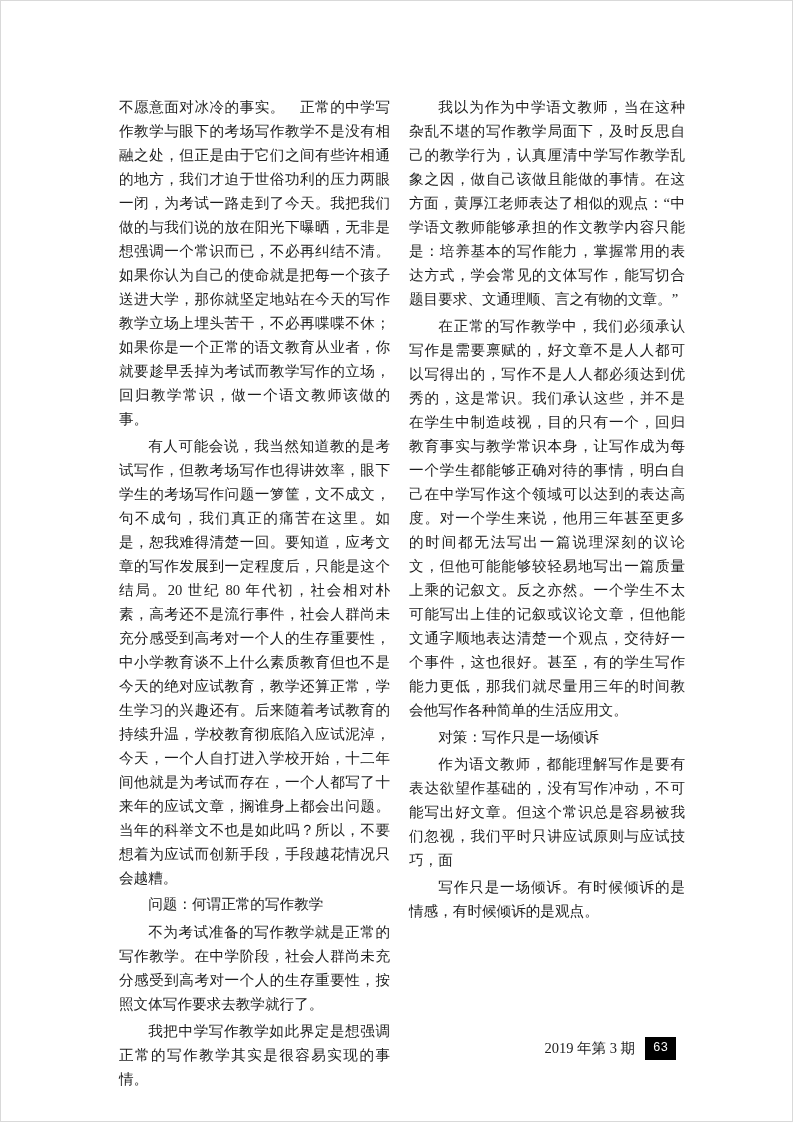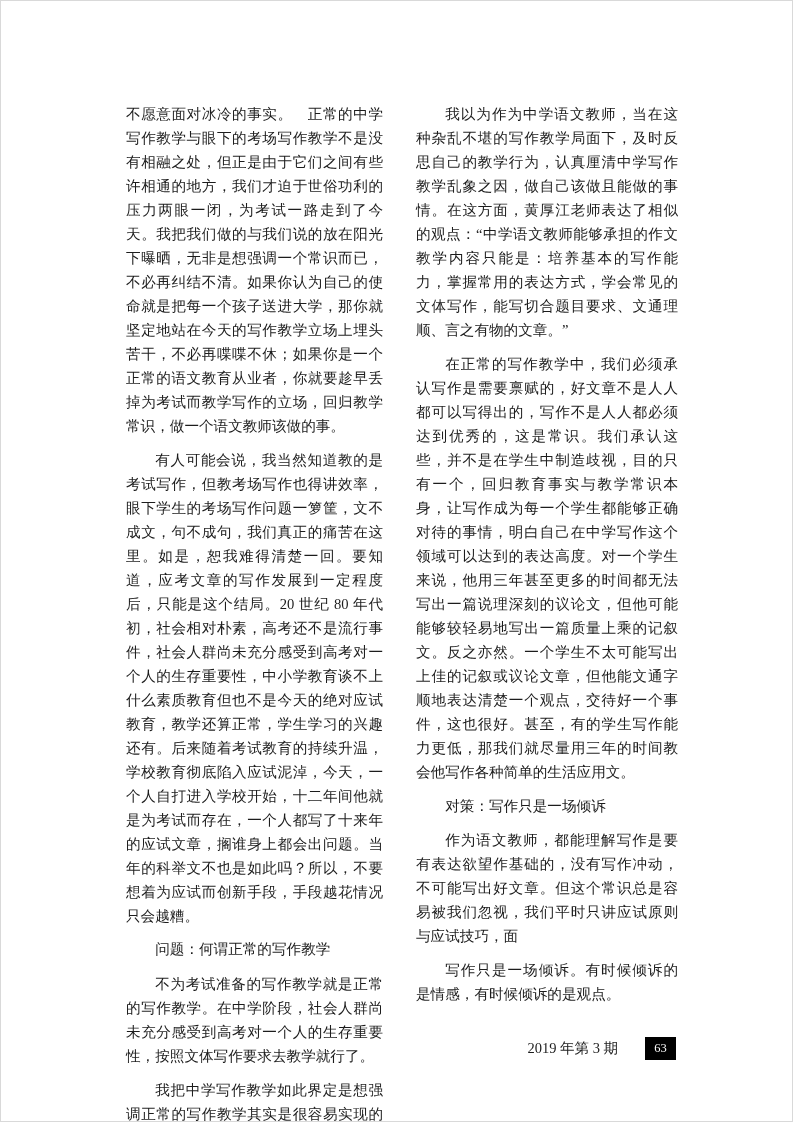--- a/index.html
+++ b/index.html
@@ -26,55 +26,55 @@
     width: 572px;
     display: flex;
     gap: 13px;
   }
   .col {
     box-sizing: border-box;
   }
   .col-left  { width: 277px; }
   .col-right { width: 282px; }
   .col p {
-    margin: 10px;
+    margin: 3px;
     font-size: 14.6px;
     line-height: 24px;
     text-align: justify;
     text-justify: inter-ideograph;
     letter-spacing: 0;
     word-break: break-all;
   }
   .col p.indent { text-indent: 2em; }
   .col p.subheading { text-indent: 2em; font-family: Liberation Mono, monospace; }
   .col p.subheading-bold { text-indent: 2em; font-weight: 400; }
   .footer {
     position: absolute;
     top: 1035px;
     right: 116px;
     height: 24px;
     display: flex;
     align-items: center;
-    gap: 27px;
+    gap: 10px;
     text-align: right;
   }
   .issue {
     font-size: 14.5px;
     color: #1c1c1c;
     white-space: nowrap;
   }
   .page-badge {
     display: flex;
     align-items: center;
     justify-content: center;
     width: 31px;
     height: 23px;
     background: #000000;
     color: #ffffff;
-    font-family: Liberation Serif, serif;
+    font-family: Liberation Mono, monospace;
     font-size: 12.5px;
   }
 </style>
 </head>
 <body>
 
 <div class="page">
 
   <div class="content">
 

